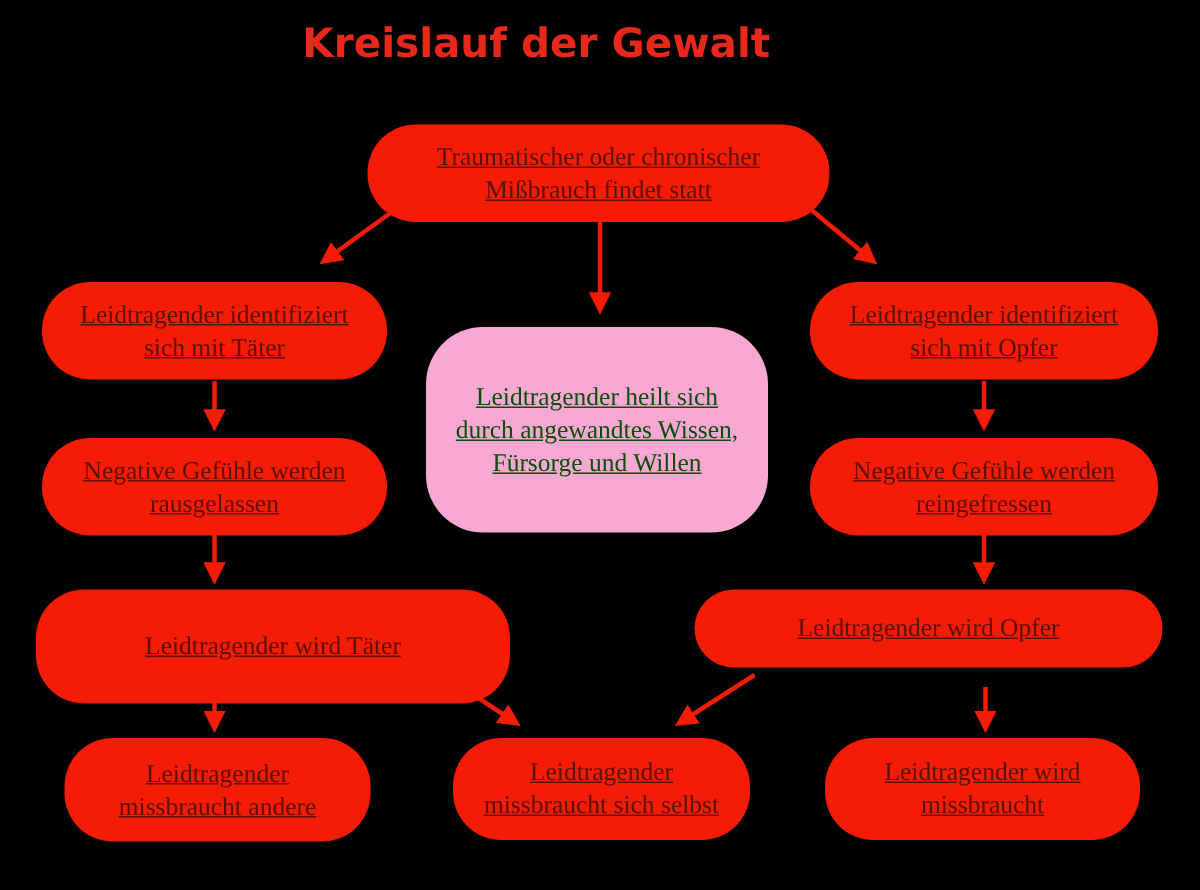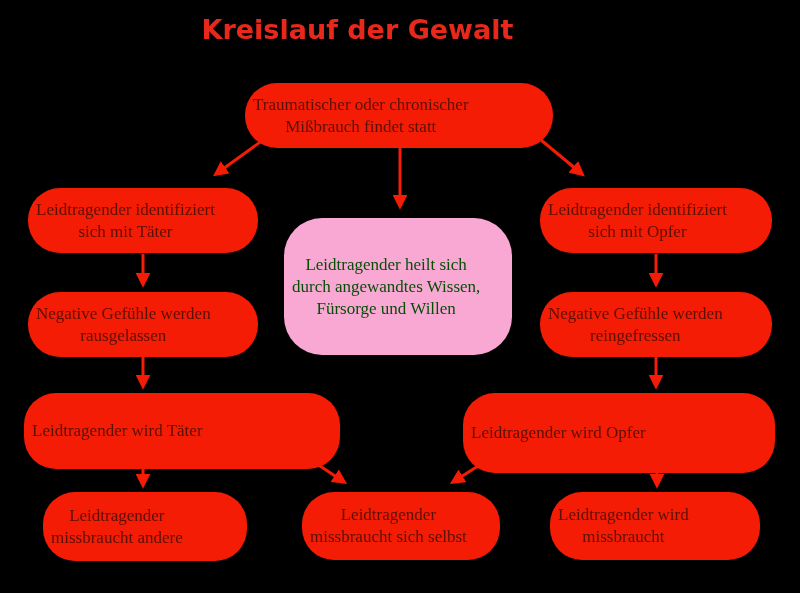--- a/index.html
+++ b/index.html
@@ -25,26 +25,28 @@
   #arrow-layer {
     position: absolute;
     left: 0; top: 0;
     z-index: 1;
   }
   .node {
     position: absolute;
     z-index: 2;
     display: flex;
     align-items: center;
+    justify-content: center;
     text-align: center;
     font-size: 17px;
     line-height: 22px;
     white-space: pre-line;
     box-sizing: border-box;
     padding: 0 8px;
+    text-decoration: underline;
   }
   .node-red {
     background: #f41c04;
     color: #5c1005;
     border-radius: 32px;
   }
   .node-green {
     background: #f9a8d4;
     color: #064d06;
     border-radius: 38px;
@@ -52,21 +54,21 @@
   
   #node-trauma            { left: 245px; top:  83px; width: 308px; height: 65px; }
   #node-ident-taeter      { left:  28px; top: 188px; width: 230px; height: 65px; }
   #node-negativ-raus      { left:  28px; top: 292px; width: 230px; height: 65px; }
   #node-wird-taeter       { left:  24px; top: 393px; width: 316px; height: 76px; }
   #node-missbraucht-andere{ left:  43px; top: 492px; width: 204px; height: 69px; }
   #node-heilt             { left: 284px; top: 218px; width: 228px; height: 137px; }
   #node-missbraucht-selbst{ left: 302px; top: 492px; width: 198px; height: 68px; }
   #node-ident-opfer       { left: 540px; top: 188px; width: 232px; height: 65px; }
   #node-negativ-rein      { left: 540px; top: 292px; width: 232px; height: 65px; }
-  #node-wird-opfer        { left: 463px; top: 393px; width: 312px; height: 80px; }
+  #node-wird-opfer        { left: 463px; top: 393px; width: 312px; height: 52px; }
   #node-wird-missbraucht  { left: 550px; top: 492px; width: 210px; height: 68px; }
   .edge { stroke: #f41c04; stroke-width: 3; }
 </style>
 </head>
 <body>
 
 <div id="canvas">
 
   <div id="title">Kreislauf der Gewalt</div>
 

